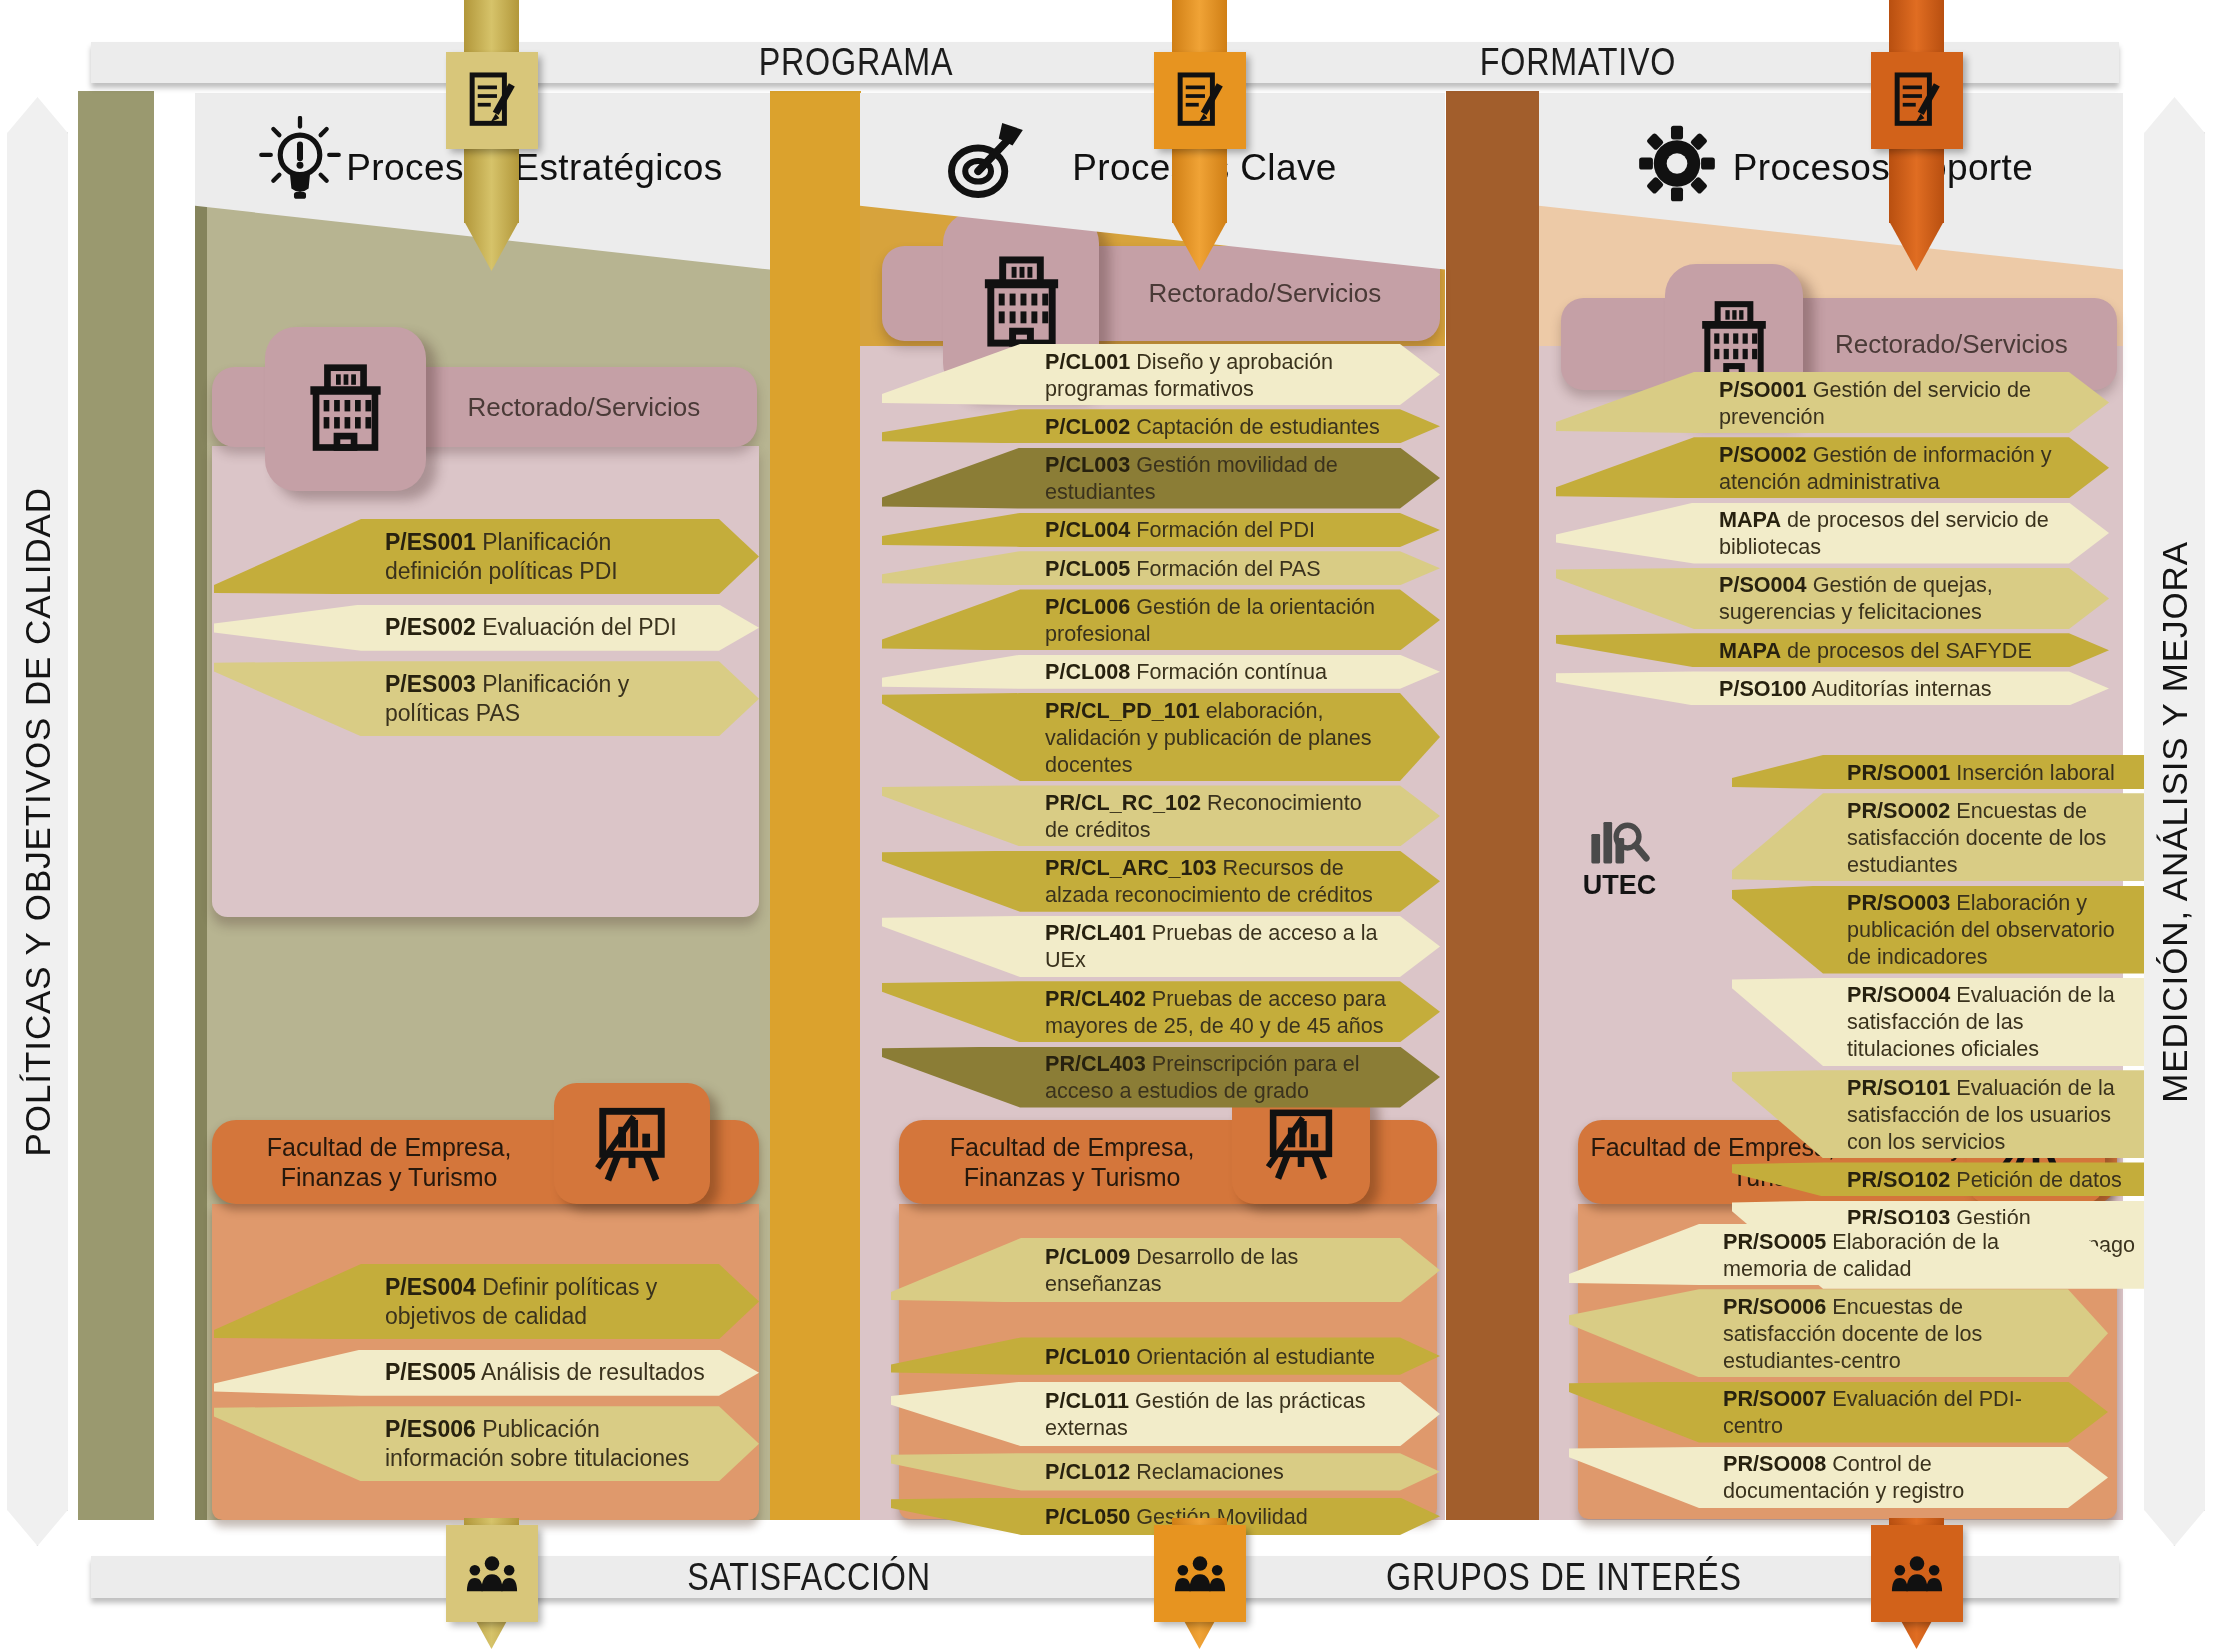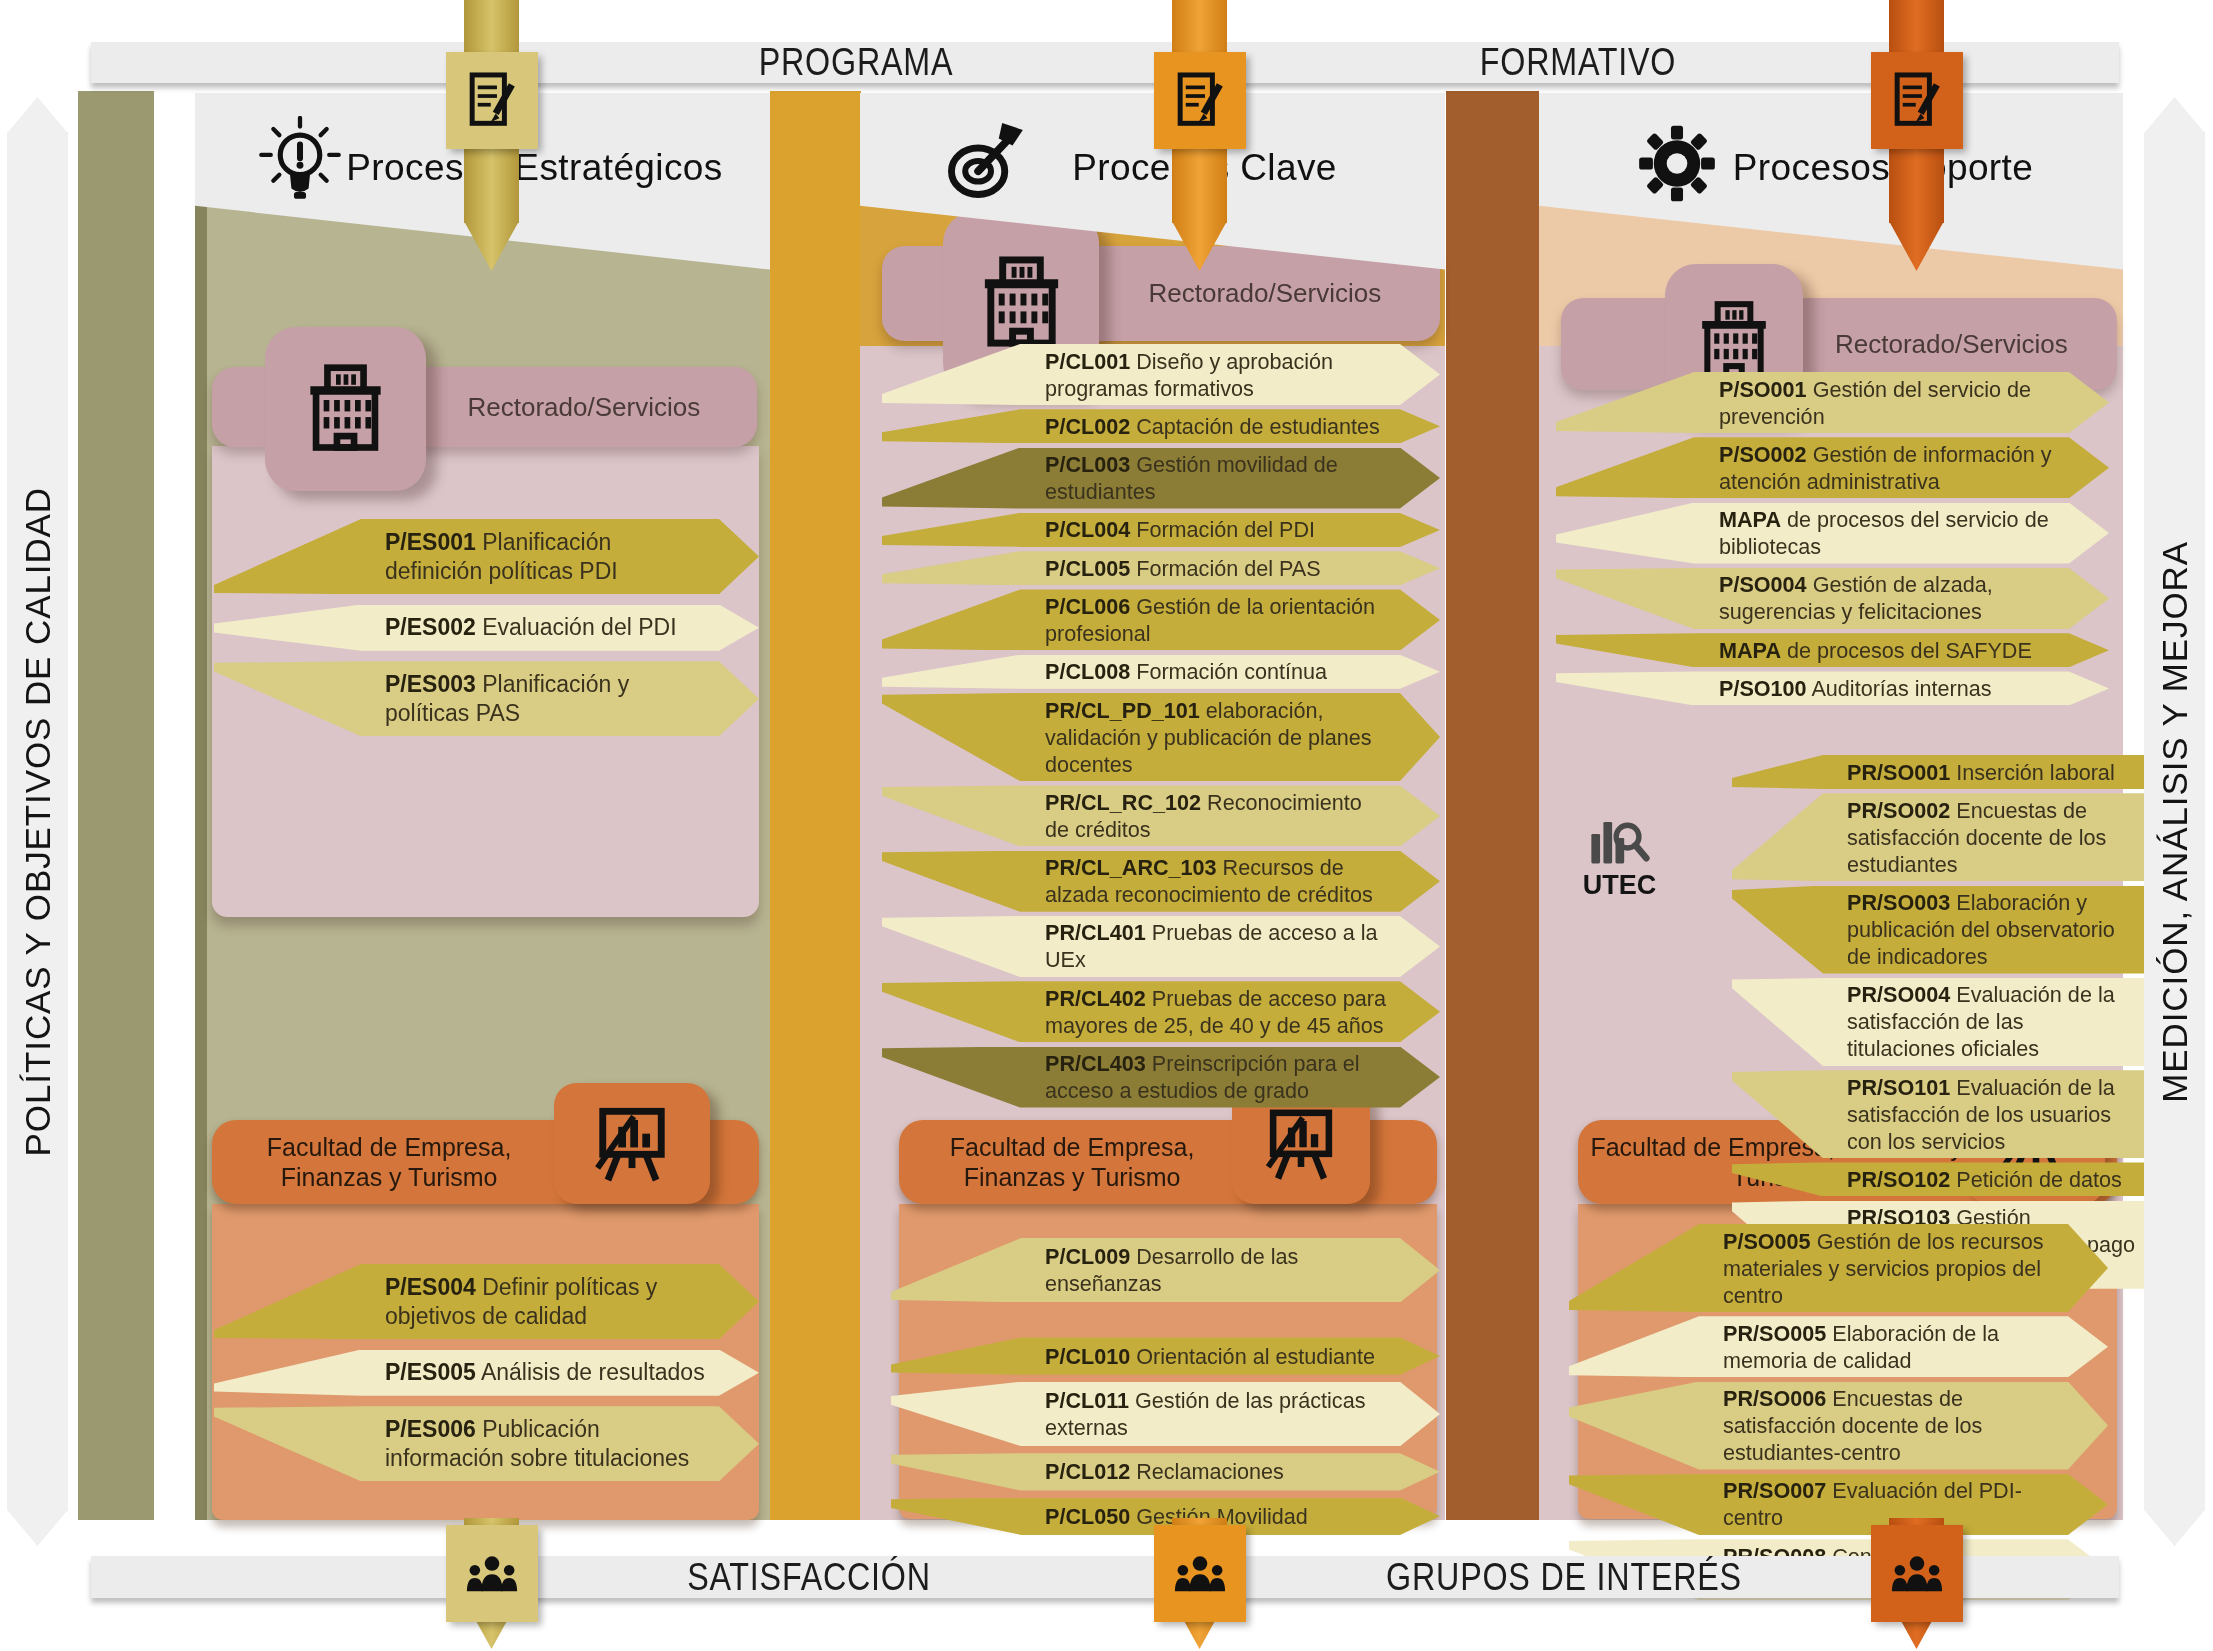--- a/index.html
+++ b/index.html
@@ -297,35 +297,34 @@
     <div class="arrow tone-khaki" style="padding-left: 154px; clip-path: polygon(0px 54px, 130px 0px, calc(100% - 40px) 0px, 100% 50%, calc(100% - 40px) 100%, 130px 100%, 0px 62px);"><span class="code">P/CL009</span><span class="desc"> Desarrollo de las enseñanzas</span></div>
     <div class="arrow tone-gold" style="padding-left: 154px; clip-path: polygon(0px 27px, 130px 0px, calc(100% - 40px) 0px, 100% 50%, calc(100% - 40px) 100%, 130px 100%, 0px 35px); margin-top: 28px;"><span class="code">P/CL010</span><span class="desc"> Orientación al estudiante</span></div>
     <div class="arrow tone-cream" style="padding-left: 154px; clip-path: polygon(0px 14.3px, 130px 0px, calc(100% - 40px) 0px, 100% 50%, calc(100% - 40px) 100%, 130px 100%, 0px 23px);"><span class="code">P/CL011</span><span class="desc"> Gestión de las prácticas externas</span></div>
     <div class="arrow tone-khaki" style="padding-left: 154px; clip-path: polygon(0px 1.7px, 130px 0px, calc(100% - 40px) 0px, 100% 50%, calc(100% - 40px) 100%, 130px 100%, 0px 10.4px);"><span class="code">P/CL012</span><span class="desc"> Reclamaciones</span></div>
     <div class="arrow tone-gold" style="padding-left: 154px; clip-path: polygon(0px 1.7px, 130px 0px, calc(100% - 40px) 0px, 100% 50%, calc(100% - 40px) 100%, 130px 100%, 0px 10.4px);"><span class="code">P/CL050</span><span class="desc"> Gestión Movilidad</span></div>
   </div>
 <div class="list compact" style="left:1556px;top:372px;width:553px;">
     <div class="arrow tone-khaki" style="padding-left: 163px; clip-path: polygon(0px 50px, 138px 0px, calc(100% - 40px) 0px, 100% 50%, calc(100% - 40px) 100%, 138px 100%, 0px 59px);"><span class="code">P/SO001</span><span class="desc"> Gestión del servicio de prevención</span></div>
     <div class="arrow tone-gold" style="padding-left: 163px; clip-path: polygon(0px 50px, 138px 0px, calc(100% - 40px) 0px, 100% 50%, calc(100% - 40px) 100%, 138px 100%, 0px 59px);"><span class="code">P/SO002</span><span class="desc"> Gestión de información y atención administrativa</span></div>
     <div class="arrow tone-cream" style="padding-left: 163px; clip-path: polygon(0px 32px, 138px 0px, calc(100% - 40px) 0px, 100% 50%, calc(100% - 40px) 100%, 138px 100%, 0px 40px);"><span class="code">MAPA</span><span class="desc"> de procesos del servicio de bibliotecas</span></div>
-    <div class="arrow tone-khaki" style="padding-left: 163px; clip-path: polygon(0px 1.7px, 138px 0px, calc(100% - 40px) 0px, 100% 50%, calc(100% - 40px) 100%, 138px 100%, 0px 10.4px);"><span class="code">P/SO004</span><span class="desc"> Gestión de alzada, sugerencias y felicitaciones</span></div>
+    <div class="arrow tone-khaki" style="padding-left: 163px; clip-path: polygon(0px 1.7px, 138px 0px, calc(100% - 40px) 0px, 100% 50%, calc(100% - 40px) 100%, 138px 100%, 0px 10.4px);"><span class="code">P/SO004</span><span class="desc"> Gestión de quejas, sugerencias y felicitaciones</span></div>
     <div class="arrow tone-gold" style="padding-left: 163px; clip-path: polygon(0px 1.7px, 138px 0px, calc(100% - 40px) 0px, 100% 50%, calc(100% - 40px) 100%, 138px 100%, 0px 10.4px);"><span class="code">MAPA</span><span class="desc"> de procesos del SAFYDE</span></div>
     <div class="arrow tone-cream" style="padding-left: 163px; clip-path: polygon(0px 1.7px, 138px 0px, calc(100% - 40px) 0px, 100% 50%, calc(100% - 40px) 100%, 138px 100%, 0px 10.4px);"><span class="code">P/SO100</span><span class="desc"> Auditorías internas</span></div>
   </div>
 <div class="list compact" style="left:1732px;top:719px;width:454px;margin-top:36px;">
     <div class="arrow tone-gold" style="padding-left: 115px; clip-path: polygon(0px 23px, 91px 0px, calc(100% - 40px) 0px, 100% 50%, calc(100% - 40px) 100%, 91px 100%, 0px 32px);"><span class="code">PR/SO001</span><span class="desc"> Inserción laboral</span></div>
     <div class="arrow tone-khaki" style="padding-left: 115px; clip-path: polygon(0px 77px, 91px 0px, calc(100% - 40px) 0px, 100% 50%, calc(100% - 40px) 100%, 91px 100%, 0px 86px);"><span class="code">PR/SO002</span><span class="desc"> Encuestas de satisfacción docente de los estudiantes</span></div>
     <div class="arrow tone-gold" style="padding-left: 115px; clip-path: polygon(0px 4.3px, 91px 0px, calc(100% - 40px) 0px, 100% 50%, calc(100% - 40px) 100%, 91px 100%, 0px 13px);"><span class="code">PR/SO003</span><span class="desc"> Elaboración y publicación del observatorio de indicadores</span></div>
     <div class="arrow tone-cream" style="padding-left: 115px; clip-path: polygon(0px 1.7px, 91px 0px, calc(100% - 40px) 0px, 100% 50%, calc(100% - 40px) 100%, 91px 100%, 0px 10.4px);"><span class="code">PR/SO004</span><span class="desc"> Evaluación de la satisfacción de las titulaciones oficiales</span></div>
     <div class="arrow tone-khaki" style="padding-left: 115px; clip-path: polygon(0px 1.7px, 91px 0px, calc(100% - 40px) 0px, 100% 50%, calc(100% - 40px) 100%, 91px 100%, 0px 10.4px);"><span class="code">PR/SO101</span><span class="desc"> Evaluación de la satisfacción de los usuarios con los servicios</span></div>
     <div class="arrow tone-gold" style="padding-left: 115px; clip-path: polygon(0px 1.7px, 91px 0px, calc(100% - 40px) 0px, 100% 50%, calc(100% - 40px) 100%, 91px 100%, 0px 10.4px);"><span class="code">PR/SO102</span><span class="desc"> Petición de datos</span></div>
     <div class="arrow tone-cream" style="padding-left: 115px; clip-path: polygon(0px 1.7px, 91px 0px, calc(100% - 40px) 0px, 100% 50%, calc(100% - 40px) 100%, 91px 100%, 0px 10.4px);"><span class="code">PR/SO103</span><span class="desc"> Gestión administrativa solicitud y pago quinquenios docentes</span></div>
   </div>
 <div class="list compact" style="left:1569px;top:1224px;width:539px;">
-    <div class="arrow tone-gold" style="padding-left: 154px; clip-path: polygon(0px 77px, 130px 0px, calc(100% - 40px) 0px, 100% 50%, calc(100% - 40px) 100%, 130px 100%, 0px 86px);"><span class="code">P/SO005</span><span class="desc"> Gestión de los recursos materiales y servicios propios del centro</span></div>
     <div class="arrow tone-cream" style="padding-left: 154px; clip-path: polygon(0px 50px, 130px 0px, calc(100% - 40px) 0px, 100% 50%, calc(100% - 40px) 100%, 130px 100%, 0px 59px);"><span class="code">PR/SO005</span><span class="desc"> Elaboración de la memoria de calidad</span></div>
     <div class="arrow tone-khaki" style="padding-left: 154px; clip-path: polygon(0px 26px, 130px 0px, calc(100% - 40px) 0px, 100% 50%, calc(100% - 40px) 100%, 130px 100%, 0px 35px);"><span class="code">PR/SO006</span><span class="desc"> Encuestas de satisfacción docente de los estudiantes-centro</span></div>
     <div class="arrow tone-gold" style="padding-left: 154px; clip-path: polygon(0px 1.7px, 130px 0px, calc(100% - 40px) 0px, 100% 50%, calc(100% - 40px) 100%, 130px 100%, 0px 10.4px);"><span class="code">PR/SO007</span><span class="desc"> Evaluación del PDI-centro</span></div>
     <div class="arrow tone-cream" style="padding-left: 154px; clip-path: polygon(0px 1.7px, 130px 0px, calc(100% - 40px) 0px, 100% 50%, calc(100% - 40px) 100%, 130px 100%, 0px 10.4px);"><span class="code">PR/SO008</span><span class="desc"> Control de documentación y registro</span></div>
   </div>
 
 <div class="colhead ch-left">
   <div class="hicon">
     <svg width="86" height="95" viewBox="0 0 100 110">
       <g stroke="#111" stroke-width="5" stroke-linecap="round">

